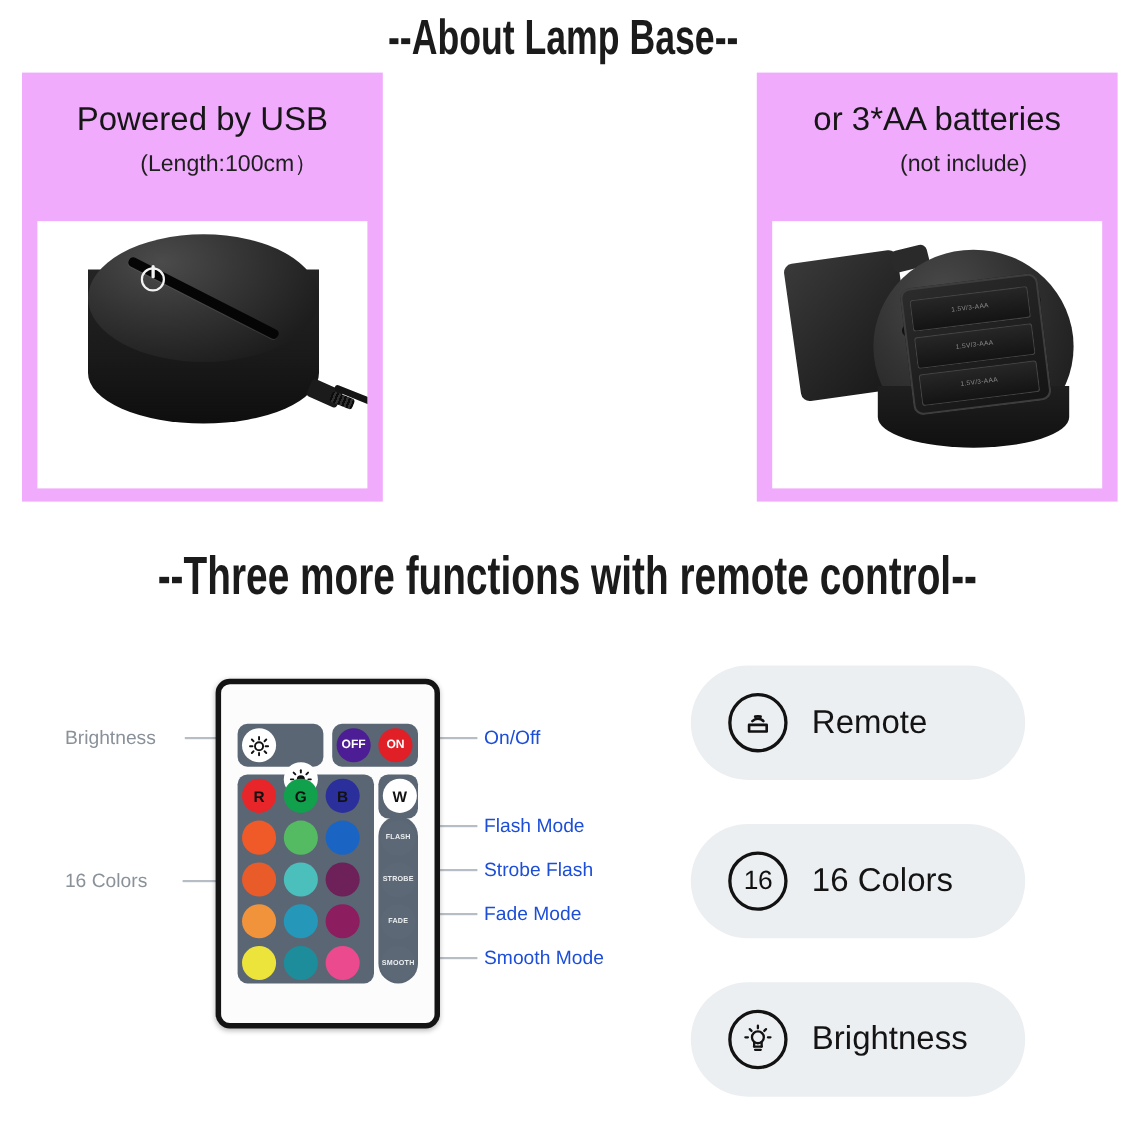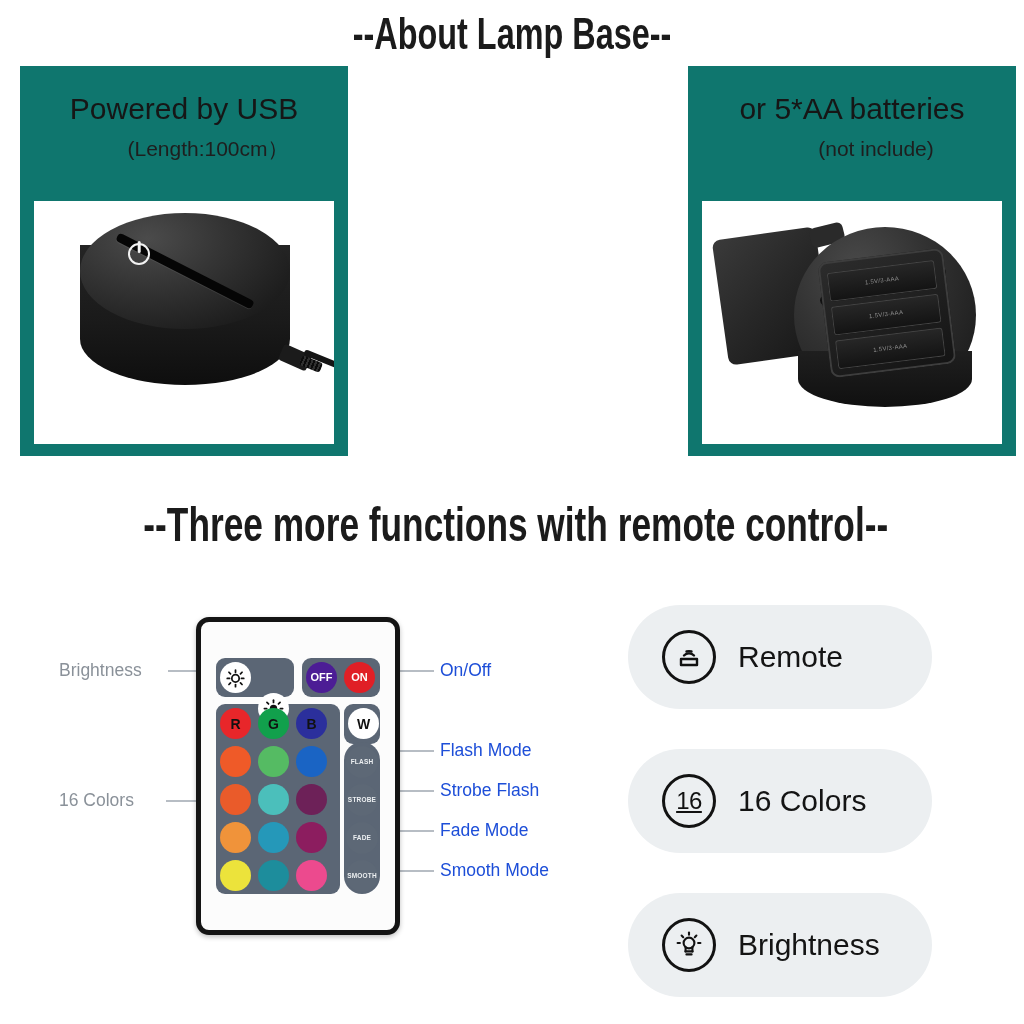--- a/index.html
+++ b/index.html
@@ -21,21 +21,21 @@
     transform: scaleX(0.72);
     letter-spacing: 0px;
     white-space: nowrap;
   }
   #heading-1 { top: 9px;  font-size: 45px; line-height: 50px; }
   #heading-2 { top: 495px; font-size: 49px; line-height: 58px; }
 
   
   .cards { position: absolute; left: 20px; top: 66px; width: 996px; height: 390px;
            display: flex; justify-content: space-between; }
-  .card { width: 328px; height: 390px; background: #0f766e; position: relative; }
+  .card { width: 328px; height: 390px; background: #f0abfc; position: relative; }
   .card-title {
     text-align: center; color: #161616; font-weight: 400;
     font-size: 30px; line-height: 34px; margin-top: 26px;
     white-space: nowrap;
   }
   .card-sub {
     text-align: center; color: #1e1e1e; font-weight: 400;
     font-size: 21px; line-height: 24px; margin-top: 11px;
     white-space: nowrap;
     padding-left: 48px;
@@ -216,21 +216,21 @@
   .pill {
     width: 304px; height: 104px; background: #eceff1; border-radius: 52px;
     display: flex; align-items: center; margin-bottom: 40px;
   }
   .pill-icon {
     width: 54px; height: 54px; margin-left: 34px; margin-right: 22px;
     border: 3px solid #121212; border-radius: 50%;
     display: flex; align-items: center; justify-content: center;
     flex: 0 0 auto; position: relative;
   }
-  .pill-icon span.num { font-size: 24px; font-weight: 400; color: #111; letter-spacing: -.5px; text-decoration: underline; }
+  .pill-icon span.num { font-size: 24px; font-weight: 400; color: #111; letter-spacing: -.5px; }
   .pill-label { font-size: 30px; color: #141414; font-weight: 400; white-space: nowrap; }
 </style>
 </head>
 <body>
 
 <div class="page">
 
   <div class="heading" id="heading-1">--About Lamp Base--</div>
 
   <div class="cards">
@@ -246,21 +246,21 @@
             <div class="base1-pwr"></div>
           </div>
           <div class="base1-plug"></div>
           <div class="base1-cord"></div>
           <div class="base1-cordrib"></div>
         </div>
       </div>
     </div>
 
     <div class="card">
-      <div class="card-title">or 5*AA batteries</div>
+      <div class="card-title">or 3*AA batteries</div>
       <div class="card-sub">(not include)</div>
       <div class="card-photo">
         <div class="base2-lid"></div>
         <div class="base2-lidtab"></div>
         <div class="base2-body">
           <div class="base2-foot" style="left:26px;  top:66px;"></div>
           <div class="base2-foot" style="left:130px; top:38px;"></div>
           <div class="base2-foot" style="left:104px; top:140px;"></div>
         </div>
         <div class="base2-rim"></div>

